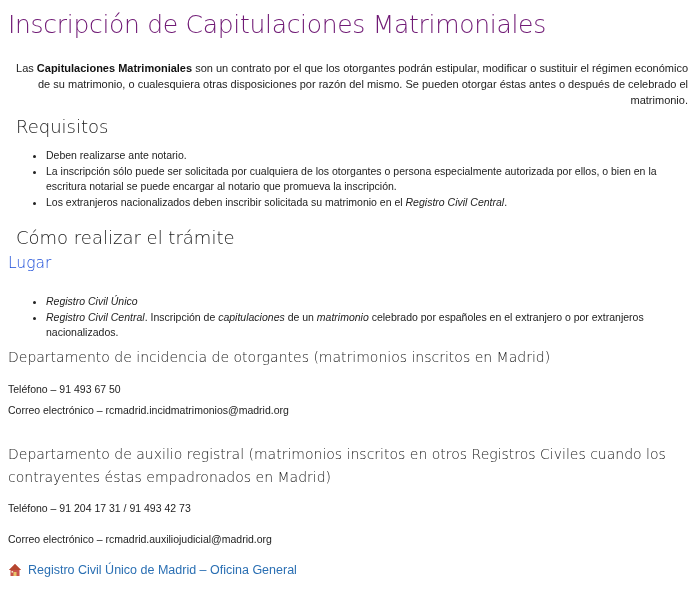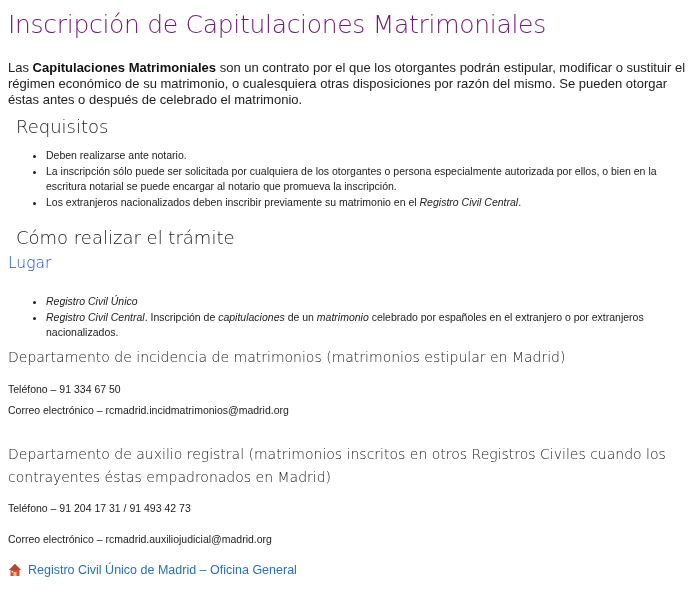--- a/index.html
+++ b/index.html
@@ -14,21 +14,21 @@
     font-weight: 300;
     font-size: 25px;
     letter-spacing: -0.3px;
     margin: 0;
     position: absolute; top: 10px; left: 8px;
     color: #701a75;
     white-space: nowrap;
   }
   .intro {
     position: absolute; top: 60px; left: 8px; width: 680px;
-    font-size: 13px; line-height: 16px; color: #222;
+    font-size: 11px; line-height: 16px; color: #222; text-align: right;
   }
   h2 {
     font-family: "DejaVu Sans", sans-serif;
     font-weight: 300; font-size: 18px; margin: 8px; color: #1a1a1a;
     position: absolute; left: 8px; white-space: nowrap;
   }
   h3 {
     font-family: "DejaVu Sans", sans-serif;
     font-weight: 300; font-size: 15.5px; margin: 0; color: #1d4ed8;
     position: absolute; left: 8px; white-space: nowrap;
@@ -61,32 +61,32 @@
   <h1>Inscripción de Capitulaciones Matrimoniales</h1>
 
   <p class="intro" style="margin:0;">
     <span>Las </span><b>Capitulaciones Matrimoniales</b><span> son un contrato por el que los otorgantes podrán estipular, modificar o sustituir el régimen económico de su matrimonio, o cualesquiera otras disposiciones por razón del mismo. Se pueden otorgar éstas antes o después de celebrado el matrimonio.</span>
   </p>
 
   <h2 style="top:108px;">Requisitos</h2>
   <ul style="top:140px;">
     <li><span>Deben realizarse ante notario.</span></li>
     <li><span>La inscripción sólo puede ser solicitada por cualquiera de los otorgantes o persona especialmente autorizada por ellos, o bien en la escritura notarial se puede encargar al notario que promueva la inscripción.</span></li>
-    <li><span>Los extranjeros nacionalizados deben inscribir previamente su matrimonio en el </span><em>Registro Civil Central</em><span>.</span></li>
+    <li><span>Los extranjeros nacionalizados deben inscribir solicitada su matrimonio en el </span><em>Registro Civil Central</em><span>.</span></li>
   </ul>
 
   <h2 style="top:219px;">Cómo realizar el trámite</h2>
   <h3 style="top:254px;">Lugar</h3>
   <ul style="top:286px;">
     <li><em>Registro Civil Único</em></li>
     <li><em>Registro Civil Central</em><span>. Inscripción de </span><em>capitulaciones</em><span> de un </span><em>matrimonio</em><span> celebrado por españoles en el extranjero o por extranjeros nacionalizados.</span></li>
   </ul>
 
-  <h4 style="top:346px;">Departamento de incidencia de matrimonios (matrimonios estipular en Madrid)</h4>
-  <div class="line" style="top:383px;">Teléfono – 91 334 67 50</div>
+  <h4 style="top:346px;">Departamento de incidencia de otorgantes (matrimonios inscritos en Madrid)</h4>
+  <div class="line" style="top:383px;">Teléfono – 91 493 67 50</div>
   <div class="line" style="top:404px;">Correo electrónico – rcmadrid.incidmatrimonios@madrid.org</div>
 
   <h4 style="top:443px;">Departamento de auxilio registral (matrimonios inscritos en otros Registros Civiles cuando los contrayentes éstas empadronados en Madrid)</h4>
   <div class="line" style="top:502px;">Teléfono – 91 204 17 31 / 91 493 42 73</div>
   <div class="line" style="top:533px;">Correo electrónico – rcmadrid.auxiliojudicial@madrid.org</div>
 
   <a class="link" href="#">
     <span class="home-icon">
       <svg width="14" height="14" viewBox="0 0 14 14">
         <polygon points="7,1 1,7 2.5,7 2.5,13 11.5,13 11.5,7 13,7" fill="#c9524a"></polygon>

